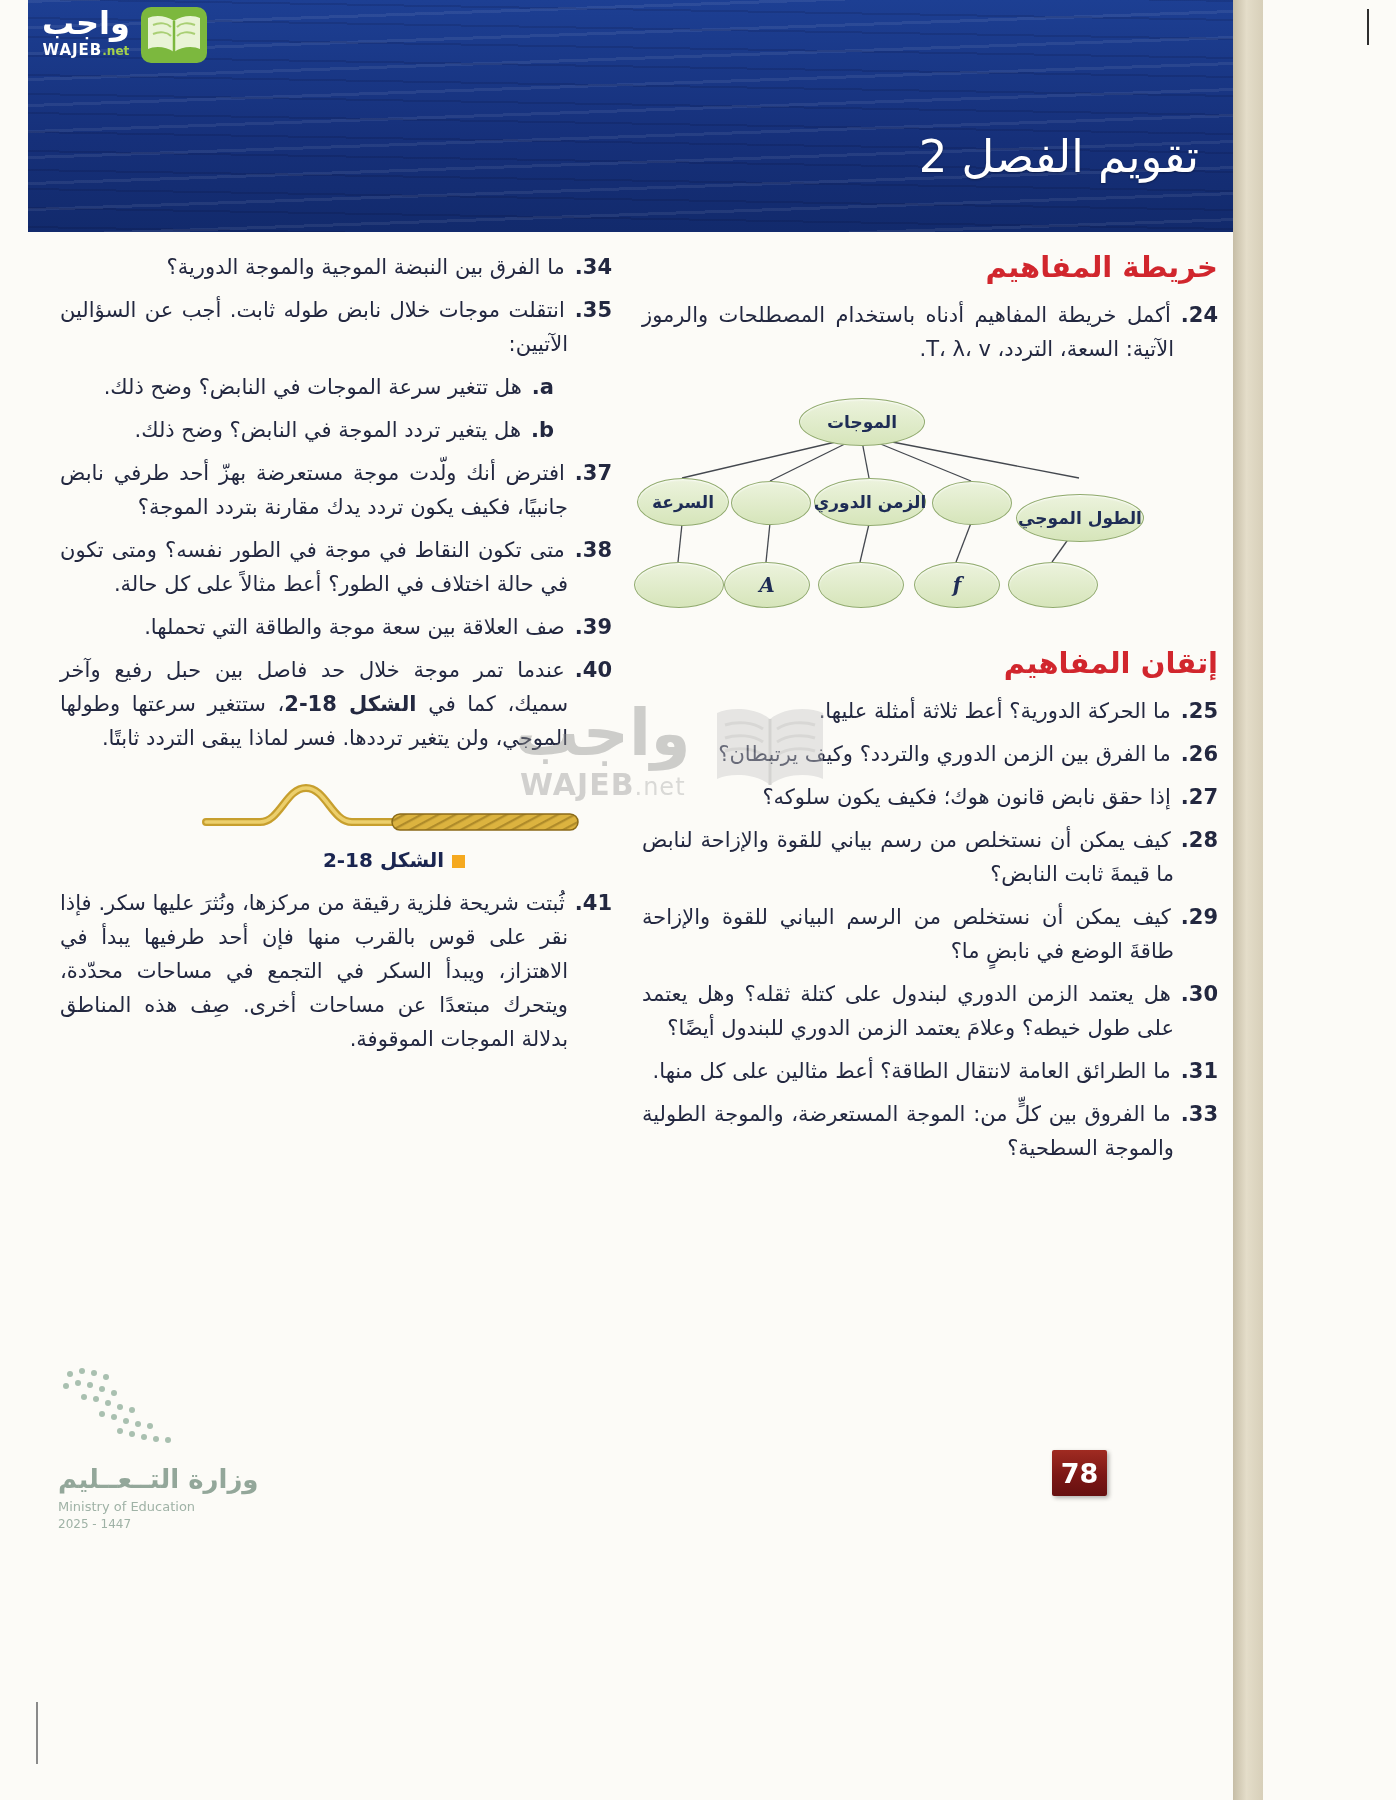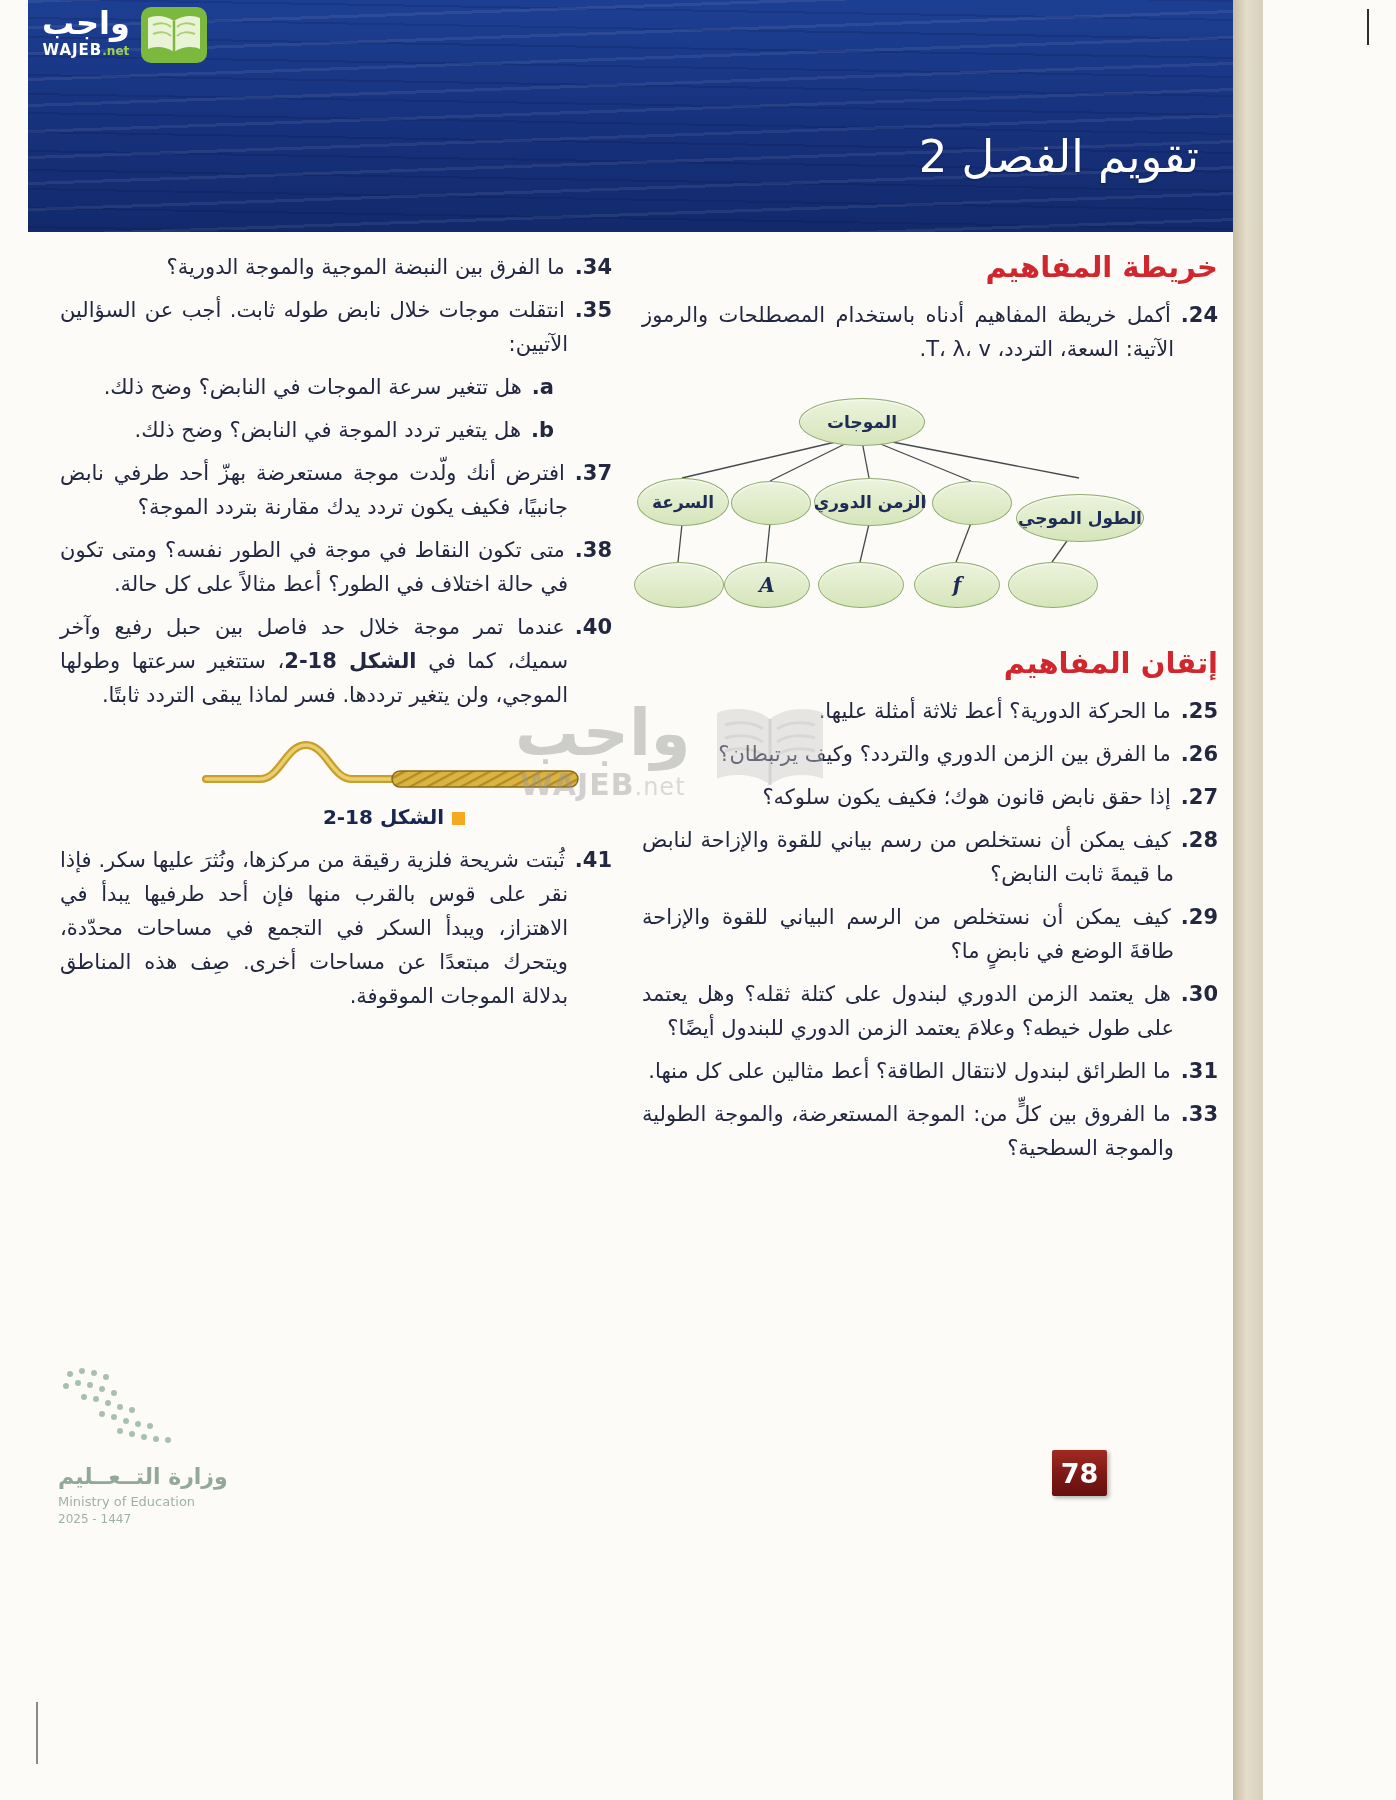--- a/index.html
+++ b/index.html
@@ -85,21 +85,21 @@
 
   
   .watermark { position:absolute; left:515px; top:700px; display:flex; align-items:center; gap:14px; opacity:0.42; }
   .wm-text { text-align:center; }
   .wm-ar { font-size:64px; font-weight:bold; color:#8e8e8e; line-height:1.05; direction:rtl; }
   .wm-en { font-size:30px; font-weight:bold; color:#979797; letter-spacing:1px; }
   .wm-en .tld { color:#ababab; font-weight:normal; font-size:24px; }
 
   
   .ministry { position:absolute; left:58px; top:1364px; width:280px; }
-  .ministry-name { font-size:22px; font-weight:bold; color:#93a79a; margin-top:8px; direction:rtl; text-align:left; }
+  .ministry-name { font-size:26px; font-weight:bold; color:#93a79a; margin-top:8px; direction:rtl; text-align:left; }
   .ministry-en { font-size:13px; margin-top:5px; color:#9fb2a6; }
   .ministry-years { font-size:12px; margin-top:3px; color:#9fb2a6; }
 
   
   .page-badge {
     position:absolute; left:1052px; top:1450px; width:55px; height:46px;
     background:linear-gradient(180deg,#a02b22 0%,#7c1715 55%,#661010 100%);
     color:#ffffff; font-size:27px; font-weight:bold;
     display:flex; align-items:center; justify-content:center;
     border-radius:2px; box-shadow:2px 2px 4px rgba(0,0,0,0.3);
@@ -168,32 +168,33 @@
     </div>
 
     <div class="section-heading second">إتقان المفاهيم</div>
 
     <div class="q"><span class="qnum">25.</span><span class="qtext">ما الحركة الدورية؟ أعط ثلاثة أمثلة عليها.</span></div>
     <div class="q"><span class="qnum">26.</span><span class="qtext">ما الفرق بين الزمن الدوري والتردد؟ وكيف يرتبطان؟</span></div>
     <div class="q"><span class="qnum">27.</span><span class="qtext">إذا حقق نابض قانون هوك؛ فكيف يكون سلوكه؟</span></div>
     <div class="q"><span class="qnum">28.</span><span class="qtext">كيف يمكن أن نستخلص من رسم بياني للقوة والإزاحة لنابض ما قيمةَ ثابت النابض؟</span></div>
     <div class="q"><span class="qnum">29.</span><span class="qtext">كيف يمكن أن نستخلص من الرسم البياني للقوة والإزاحة طاقةَ الوضع في نابضٍ ما؟</span></div>
     <div class="q"><span class="qnum">30.</span><span class="qtext">هل يعتمد الزمن الدوري لبندول على كتلة ثقله؟ وهل يعتمد على طول خيطه؟ وعلامَ يعتمد الزمن الدوري للبندول أيضًا؟</span></div>
-    <div class="q"><span class="qnum">31.</span><span class="qtext">ما الطرائق لبندول لانتقال الطاقة؟ أعط مثالين على كل منها.</span></div>
+    <div class="q"><span class="qnum">31.</span><span class="qtext">ما الطرائق العامة لانتقال الطاقة؟ أعط مثالين على كل منها.</span></div>
     <div class="q"><span class="qnum">33.</span><span class="qtext">ما الفروق بين كلٍّ من: الموجة المستعرضة، والموجة الطولية والموجة السطحية؟</span></div>
   </div>
 
   <div class="col col-left">
 
     <div class="q"><span class="qnum">34.</span><span class="qtext">ما الفرق بين النبضة الموجية والموجة الدورية؟</span></div>
     <div class="q"><span class="qnum">35.</span><span class="qtext">انتقلت موجات خلال نابض طوله ثابت. أجب عن السؤالين الآتيين:</span></div>
     <div class="q sub"><span class="qletter">a.</span><span class="qtext">هل تتغير سرعة الموجات في النابض؟ وضح ذلك.</span></div>
     <div class="q sub"><span class="qletter">b.</span><span class="qtext">هل يتغير تردد الموجة في النابض؟ وضح ذلك.</span></div>
     <div class="q"><span class="qnum">37.</span><span class="qtext">افترض أنك ولّدت موجة مستعرضة بهزّ أحد طرفي نابض جانبيًا، فكيف يكون تردد يدك مقارنة بتردد الموجة؟</span></div>
     <div class="q"><span class="qnum">38.</span><span class="qtext">متى تكون النقاط في موجة في الطور نفسه؟ ومتى تكون في حالة اختلاف في الطور؟ أعط مثالاً على كل حالة.</span></div>
+    <div class="q"><span class="qnum">39.</span><span class="qtext">صف العلاقة بين سعة موجة والطاقة التي تحملها.</span></div>
 
     <div class="q">
       <span class="qnum">40.</span><span class="qtext">عندما تمر موجة خلال حد فاصل بين حبل رفيع وآخر سميك، كما في </span><span class="qtext bold">الشكل 18-2</span><span class="qtext">، ستتغير سرعتها وطولها الموجي، ولن يتغير ترددها. فسر لماذا يبقى التردد ثابتًا.</span>
     </div>
 
     <div class="figure">
       <svg class="fig-art" width="380" height="62" viewBox="0 0 380 62">
         <defs>
           <pattern id="hatch" width="8" height="16" patternTransform="rotate(62)" patternUnits="userSpaceOnUse">
             <line x1="1" y1="0" x2="1" y2="16" stroke="#8a6a18" stroke-width="2.6"></line>

